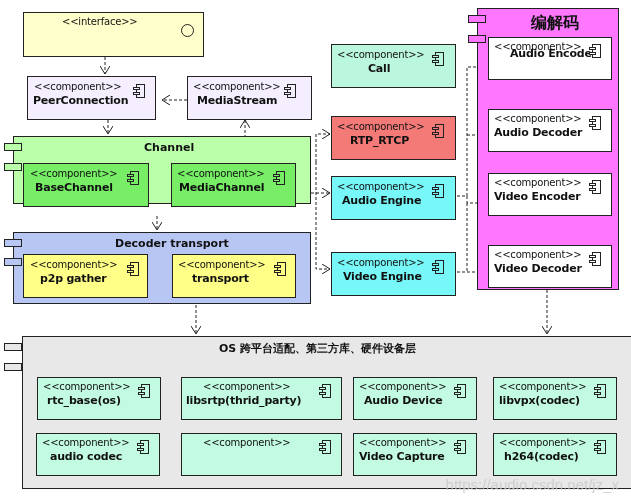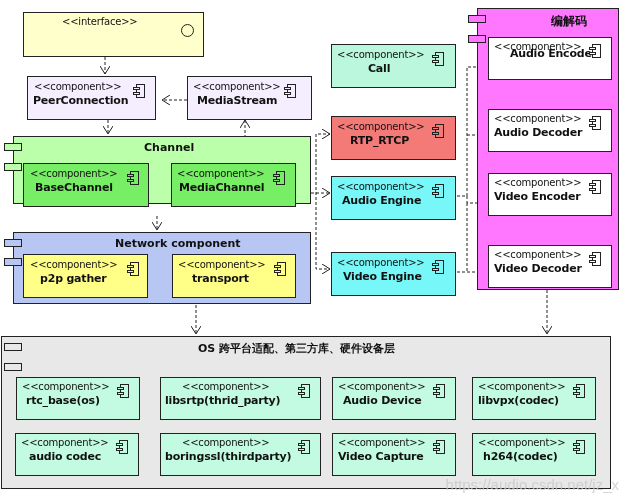--- a/index.html
+++ b/index.html
@@ -75,21 +75,21 @@
   <div class="comp" style="left:157px;top:26px;width:125px;height:44px;background:#77ee66;">
     <span class="stereo" style="left:5px;top:4px;">&lt;&lt;component&gt;&gt;</span>
     <span class="name" style="left:7px;top:17px;">MediaChannel</span>
     <span class="cicon" style="left:104px;top:7px;background:#77ee66;"></span>
   </div>
 </div>
 <span class="tab" style="left:4px;top:143px;background:#bbffaa;"></span>
 <span class="tab" style="left:4px;top:163px;background:#bbffaa;"></span>
 
 <div class="box" style="left:13px;top:232px;width:298px;height:72px;background:#b8c6f4;">
-  <span class="pkg-title" style="left:101px;top:4px;">Network component</span>
+  <span class="pkg-title" style="left:101px;top:4px;">Decoder transport</span>
   <div class="comp" style="left:9px;top:21px;width:125px;height:44px;background:#ffff88;">
     <span class="stereo" style="left:6px;top:4px;">&lt;&lt;component&gt;&gt;</span>
     <span class="name" style="left:16px;top:17px;">p2p gather</span>
     <span class="cicon" style="left:106px;top:7px;background:#ffff88;"></span>
   </div>
   <div class="comp" style="left:158px;top:21px;width:124px;height:44px;background:#ffff88;">
     <span class="stereo" style="left:5px;top:4px;">&lt;&lt;component&gt;&gt;</span>
     <span class="name" style="left:19px;top:17px;">transport</span>
     <span class="cicon" style="left:104px;top:7px;background:#ffff88;"></span>
   </div>
@@ -115,21 +115,21 @@
   <span class="cicon" style="left:103px;top:7px;background:#77f7f7;"></span>
 </div>
 
 <div class="comp" style="left:331px;top:252px;width:125px;height:44px;background:#77f7f7;">
   <span class="stereo" style="left:5px;top:4px;">&lt;&lt;component&gt;&gt;</span>
   <span class="name" style="left:11px;top:17px;">Video Engine</span>
   <span class="cicon" style="left:103px;top:7px;background:#77f7f7;"></span>
 </div>
 
 <div class="box" style="left:477px;top:8px;width:142px;height:282px;background:#ff77ff;">
-  <span class="pkg-title" style="left:53px;top:4px;font-size:12px;margin-left:20px;">编解码</span>
+  <span class="pkg-title" style="left:53px;top:4px;font-size:16px;">编解码</span>
   <div class="comp" style="left:10px;top:28px;width:124px;height:43px;background:#ffffff;">
     <span class="stereo" style="left:5px;top:3px;">&lt;&lt;component&gt;&gt;</span>
     <span class="name" style="left:5px;top:9px;margin-left:16px;">Audio Encoder</span>
     <span class="cicon" style="left:103px;top:6px;background:#ffffff;"></span>
   </div>
   <div class="comp" style="left:10px;top:100px;width:124px;height:43px;background:#ffffff;">
     <span class="stereo" style="left:5px;top:3px;">&lt;&lt;component&gt;&gt;</span>
     <span class="name" style="left:5px;top:16px;">Audio Decoder</span>
     <span class="cicon" style="left:103px;top:6px;background:#ffffff;"></span>
   </div>
@@ -140,21 +140,21 @@
   </div>
   <div class="comp" style="left:10px;top:236px;width:124px;height:43px;background:#ffffff;">
     <span class="stereo" style="left:5px;top:3px;">&lt;&lt;component&gt;&gt;</span>
     <span class="name" style="left:5px;top:16px;">Video Decoder</span>
     <span class="cicon" style="left:103px;top:6px;background:#ffffff;"></span>
   </div>
 </div>
 <span class="tab" style="left:468px;top:15px;background:#ff77ff;"></span>
 <span class="tab" style="left:468px;top:35px;background:#ff77ff;"></span>
 
-<div class="box" style="left:1px;top:336px;width:610px;height:153px;background:#e8e8e8;">
+<div class="box" style="left:22px;top:336px;width:610px;height:153px;background:#e8e8e8;">
   <span class="pkg-title" style="left:196px;top:4px;">OS 跨平台适配、第三方库、硬件设备层</span>
 
   <div class="comp" style="left:14px;top:40px;width:124px;height:43px;background:#c2fbe2;">
     <span class="stereo" style="left:5px;top:3px;">&lt;&lt;component&gt;&gt;</span>
     <span class="name" style="left:9px;top:16px;">rtc_base(os)</span>
     <span class="cicon" style="left:103px;top:6px;background:#c2fbe2;"></span>
   </div>
   <div class="comp" style="left:158px;top:40px;width:161px;height:43px;background:#c2fbe2;">
     <span class="stereo" style="left:21px;top:3px;">&lt;&lt;component&gt;&gt;</span>
     <span class="name" style="left:4px;top:16px;">libsrtp(thrid_party)</span>
@@ -171,21 +171,20 @@
     <span class="cicon" style="left:103px;top:6px;background:#c2fbe2;"></span>
   </div>
 
   <div class="comp" style="left:13px;top:96px;width:124px;height:43px;background:#c2fbe2;">
     <span class="stereo" style="left:5px;top:3px;">&lt;&lt;component&gt;&gt;</span>
     <span class="name" style="left:13px;top:16px;">audio codec</span>
     <span class="cicon" style="left:103px;top:6px;background:#c2fbe2;"></span>
   </div>
   <div class="comp" style="left:158px;top:96px;width:161px;height:43px;background:#c2fbe2;">
     <span class="stereo" style="left:21px;top:3px;">&lt;&lt;component&gt;&gt;</span>
-    <span class="name" style="left:4px;top:16px;">boringssl(thirdparty)</span>
     <span class="cicon" style="left:140px;top:6px;background:#c2fbe2;"></span>
   </div>
   <div class="comp" style="left:330px;top:96px;width:124px;height:43px;background:#c2fbe2;">
     <span class="stereo" style="left:5px;top:3px;">&lt;&lt;component&gt;&gt;</span>
     <span class="name" style="left:5px;top:16px;">Video Capture</span>
     <span class="cicon" style="left:103px;top:6px;background:#c2fbe2;"></span>
   </div>
   <div class="comp" style="left:470px;top:96px;width:124px;height:43px;background:#c2fbe2;">
     <span class="stereo" style="left:5px;top:3px;">&lt;&lt;component&gt;&gt;</span>
     <span class="name" style="left:10px;top:16px;">h264(codec)</span>

